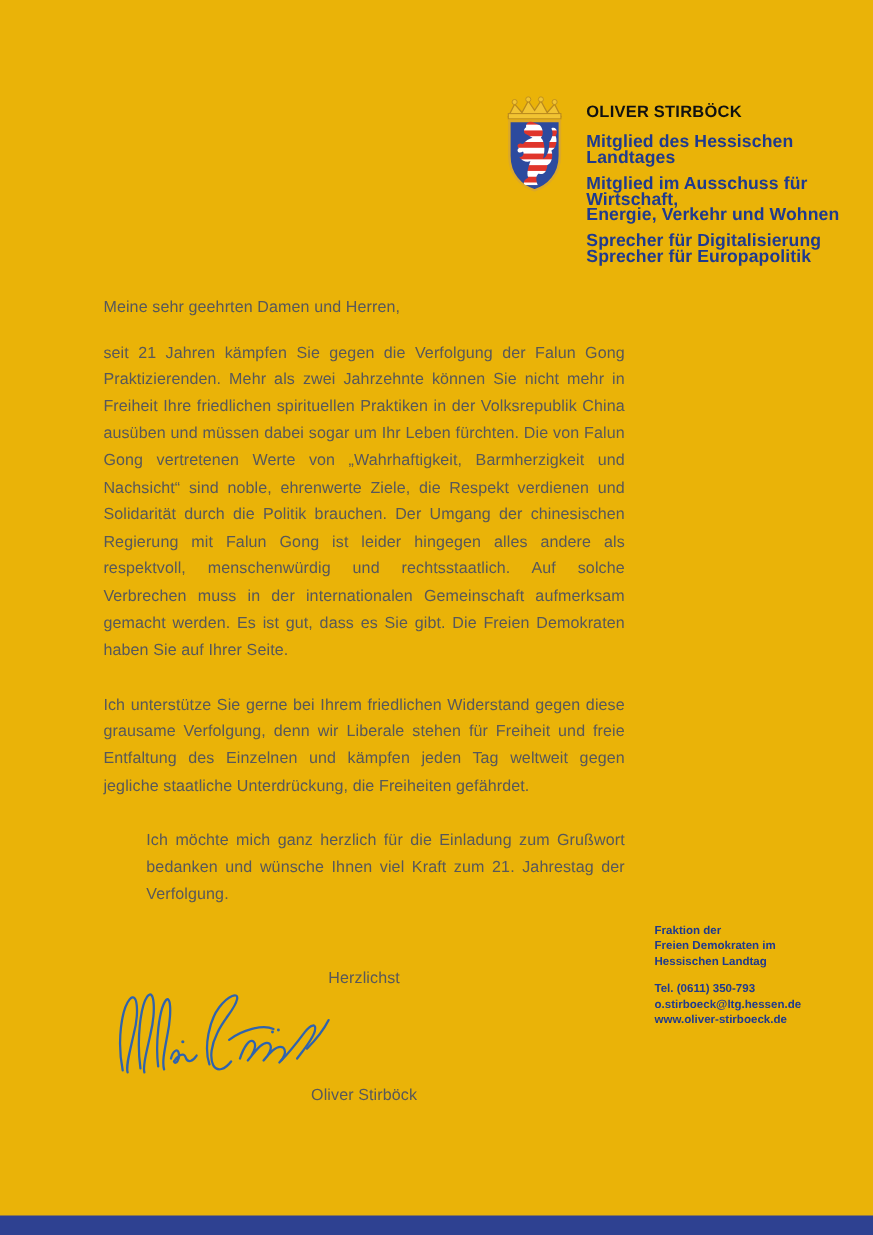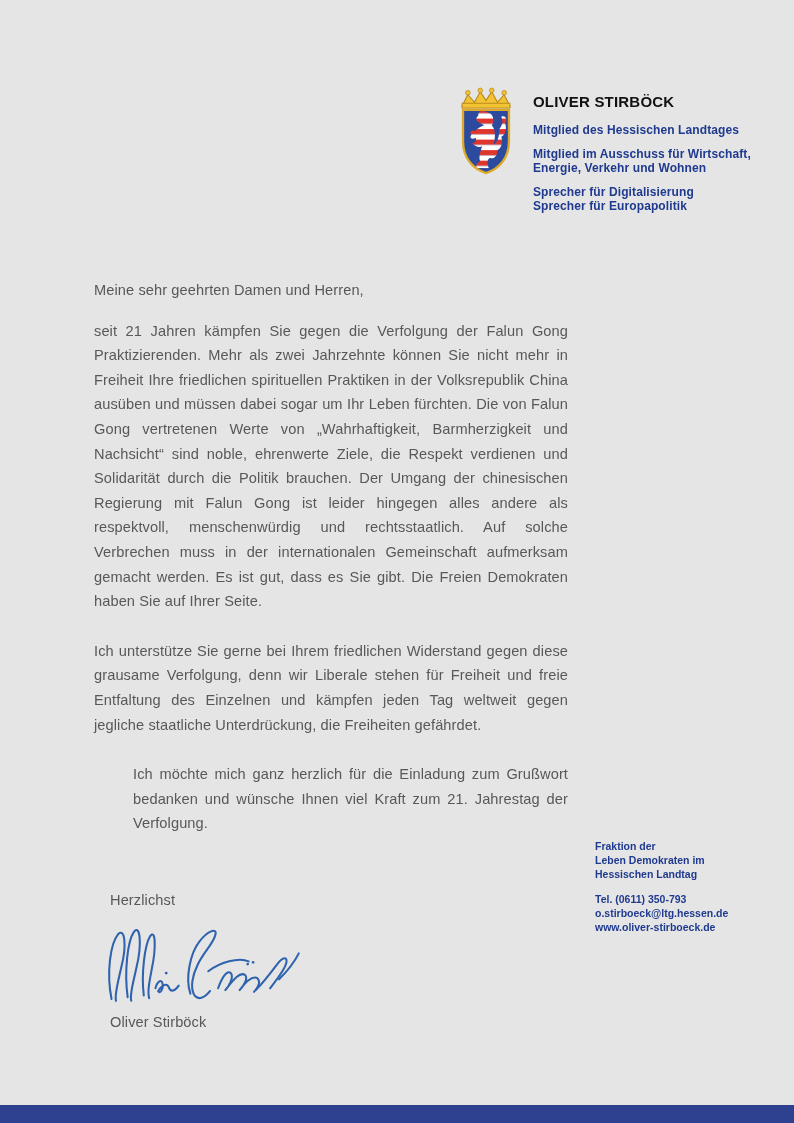--- a/index.html
+++ b/index.html
@@ -1,48 +1,48 @@
 <!DOCTYPE html>
 <html><head>
 <meta charset="utf-8">
 <style>
   html, body { margin: 0; padding: 0; background: #ffffff; }
   .page {
     position: relative;
     width: 794px;
     height: 1123px;
-    background: #e5e5e5;
+    background: #eab308;
     font-family: "Liberation Sans", sans-serif;
     overflow: hidden;
   }
 
   
   .letterhead { position: absolute; left: 449px; top: 87px; display: flex; }
   .crest { width: 74px; height: 88px; flex: 0 0 auto; }
   .head-text { margin-left: 10px; padding-top: 6px; width: 240px; }
   .head-name {
     font-size: 15px; font-weight: bold; color: #111111;
     letter-spacing: 0.2px; margin-bottom: 13px;
   }
   .head-line {
-    font-size: 12px; font-weight: bold; color: #1f3a8f;
+    font-size: 16px; font-weight: bold; color: #1f3a8f;
     line-height: 14px; letter-spacing: 0.1px;
   }
   .head-group { margin-bottom: 10px; }
 
   
   .letter-body {
-    position: absolute; left: 94px; top: 278px; width: 474px;
+    position: absolute; left: 94px; top: 268px; width: 474px;
     font-size: 14.6px; color: #58585a; line-height: 24.6px;
     letter-spacing: 0.1px;
   }
   .salutation { margin: 0 0 16px 0; }
   .para { margin: 0 0 25px 0; text-align: justify; }
   .para-last { margin-bottom: 52px; margin-left: 39px; }
-  .closing-line { margin: 16px; }
+  .closing-line { margin: 0; text-align: center; }
 
   .signature-wrap { margin-top: -6px; height: 86px; }
   .signature-svg { width: 225px; height: 86px; }
   .signer { margin-top: 2px; }
 
   
   .footer-block {
     position: absolute; left: 595px; top: 839px; width: 170px;
     font-size: 10.5px; font-weight: bold; color: #1f3a8f;
     line-height: 14px;
@@ -145,21 +145,21 @@
           <circle cx="167" cy="45" r="1.5" fill="#2f63ae" stroke="none"></circle>
         </g>
       </svg>
     </div>
     <p class="closing-line signer">Oliver Stirböck</p>
   </div>
 
   <div class="footer-block">
     <div class="footer-group">
       <div>Fraktion der</div>
-      <div>Leben Demokraten im</div>
+      <div>Freien Demokraten im</div>
       <div>Hessischen Landtag</div>
     </div>
     <div class="footer-group">
       <div>Tel. (0611) 350-793</div>
       <div>o.stirboeck@ltg.hessen.de</div>
       <div>www.oliver-stirboeck.de</div>
     </div>
   </div>
 
   <div class="bottom-bar"></div>

